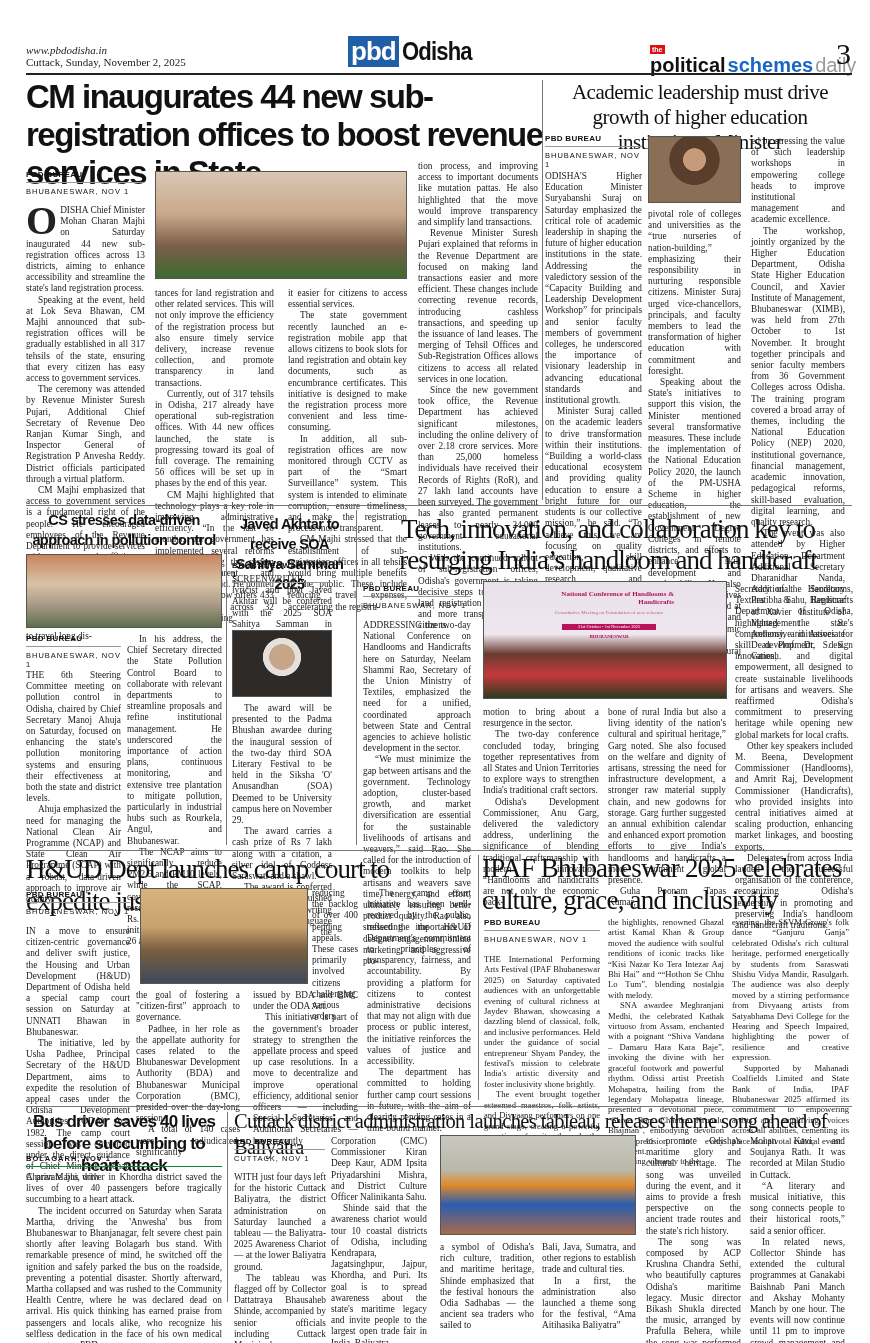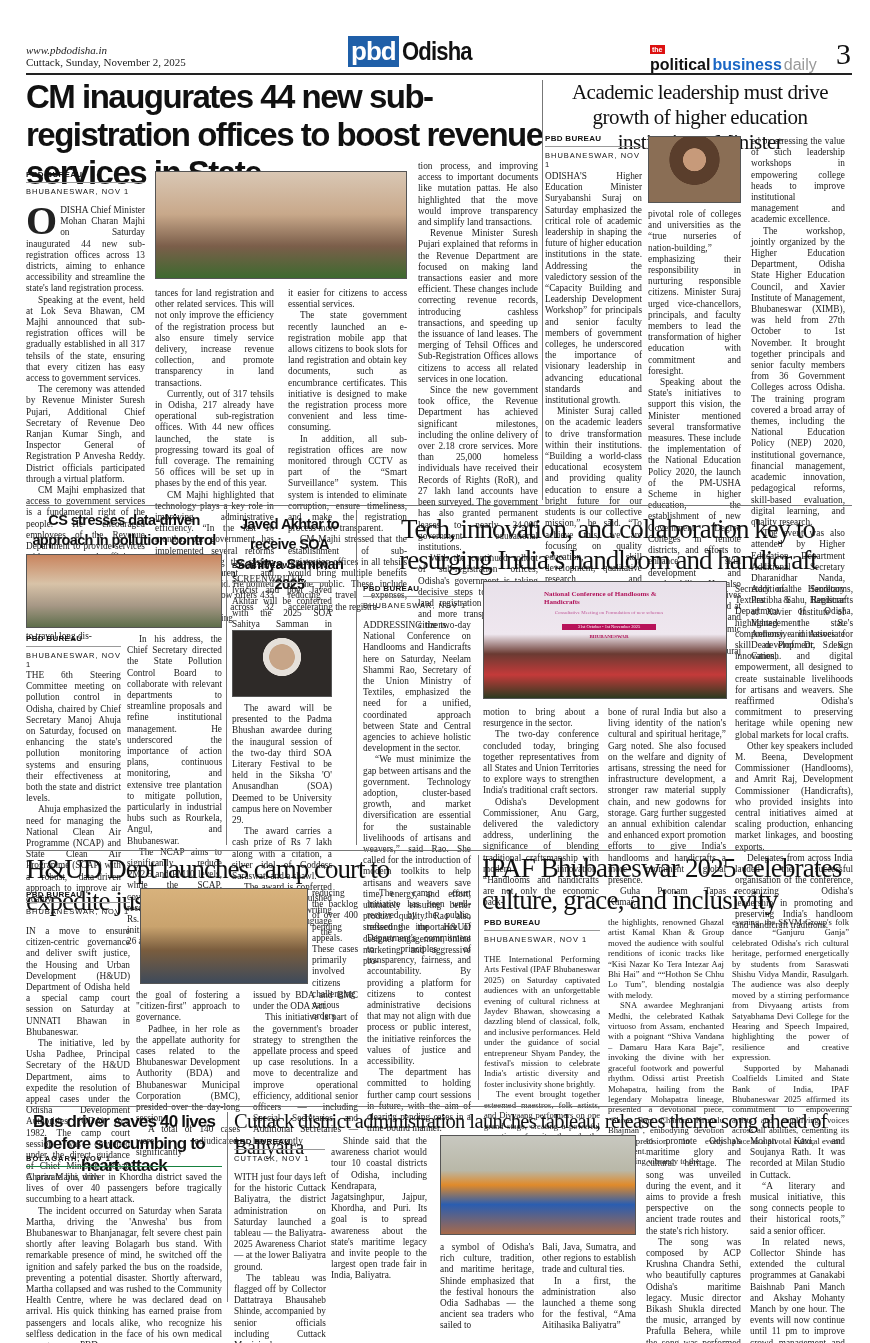--- a/index.html
+++ b/index.html
@@ -5,21 +5,21 @@
 *{box-sizing:border-box;margin:0;padding:0}
 body{width:870px;height:1343px;background:#fff;color:#111;font-family:"Liberation Serif",serif;overflow:hidden;position:relative}
 .abs{position:absolute}
 .masthead-left{left:26px;top:44px;font-size:11px;line-height:12px;color:#222}
 .masthead-left .url{font-style:italic}
 .logo{left:348px;top:36px;display:flex;gap:3px}
 .logo .pbd{background:#1f5fa8;color:#fff;font-family:"Liberation Sans",sans-serif;font-weight:bold;font-size:26px;line-height:30px;padding:0 3px;letter-spacing:-1px}
 .logo .od{font-family:"Liberation Sans",sans-serif;font-weight:bold;font-size:26px;color:#111;letter-spacing:-1px;transform:scaleX(.85);transform-origin:left}
 .brand{left:650px;top:38px;font-family:"Liberation Sans",sans-serif}
 .brand .the{display:inline-block;background:#d11;color:#fff;font-size:7px;font-weight:bold;padding:0 2px;line-height:9px}
-.brand .row{display:flex;align-items:baseline;gap:2px;font-size:16px;font-weight:bold;line-height:18px}
+.brand .row{display:flex;align-items:baseline;gap:2px;font-size:20px;font-weight:bold;line-height:18px}
 .brand .pol{color:#111}.brand .bus{color:#1a66c4}.brand .dly{color:#999;font-weight:normal}
 .pageno{left:836px;top:38px;font-size:30px;line-height:32px}
 .rule{background:#222;height:1.5px}
 .vrule{background:#777;width:1px}
 .hl-sans{font-family:"Liberation Sans",sans-serif;font-weight:bold;letter-spacing:-1.5px;transform-origin:left top}
 .hl-serif{font-family:"Liberation Serif",serif;letter-spacing:-.5px}
 .bureau{font-family:"Liberation Sans",sans-serif;font-weight:bold;font-size:8px;letter-spacing:.3px;border-bottom:1px solid #999;padding-bottom:3px}
 .dateline{font-family:"Liberation Sans",sans-serif;font-size:7.5px;letter-spacing:1px;margin-top:4px}
 .col{font-size:9.3px;line-height:11.2px;text-align:justify;color:#222}
 .col p{text-indent:12px}
@@ -35,21 +35,21 @@
   <div>Cuttack, Sunday, November 2, 2025</div>
 </div>
 <div class="abs logo">
   <span class="pbd">pbd</span>
   <span class="od">Odisha</span>
 </div>
 <div class="abs brand">
   <span class="the">the</span>
   <div class="row">
     <span class="pol">political</span>
-    <span class="bus">business</span>
+    <span class="bus">schemes</span>
     <span class="dly">daily</span>
   </div>
 </div>
 <div class="abs pageno">3</div>
 <div class="abs rule" style="left:26px;top:73px;width:826px"></div>
 
 <div class="abs hl-sans" style="left:26px;top:78px;width:520px;font-size:33px;line-height:38px">CM inaugurates 44 new sub-registration offices to boost revenue services in State</div>
 <div class="abs" style="left:26px;top:170px;width:118px">
   <div class="bureau">PBD BUREAU</div>
   <div class="dateline">BHUBANESWAR, NOV 1</div>
@@ -135,21 +135,21 @@
 <div class="abs hl-serif" style="left:363px;top:514px;width:490px;font-size:27px;line-height:31px;text-align:center;letter-spacing:-1px">Tech, innovation, and collaboration key to resurging India’s handloom and handicraft sectors: Neelam Rao</div>
 <div class="abs" style="left:363px;top:584px;width:108px">
   <div class="bureau">PBD BUREAU</div>
   <div class="dateline">BHUBANESWAR, NOV 1</div>
 </div>
 <div class="abs col" style="left:363px;top:620px;width:108px">
   <p class="noind">ADDRESSING the two-day National Conference on Handlooms and Handicrafts here on Saturday, Neelam Shammi Rao, Secretary of the Union Ministry of Textiles, emphasized the need for a unified, coordinated approach between State and Central agencies to achieve holistic development in the sector.</p>
   <p>“We must minimize the gap between artisans and the government. Technology adoption, cluster-based growth, and market diversification are essential for the sustainable livelihoods of artisans and weavers,” said Rao. She called for the introduction of modern toolkits to help artisans and weavers save time, energy, and effort, ultimately ensuring better product quality. Rao also stressed the importance of designer engagement, online marketing, and aggressive pro-</p>
 </div>
 <div class="abs photo" style="left:483px;top:581px;width:244px;height:118px;background:linear-gradient(180deg,#e8e1ea 0%,#efe7ef 45%,#6a3a32 62%,#c43a3a 80%,#2d3a20 100%)">
-  <div style="position:absolute;left:60px;top:8px;width:130px;text-align:left;color:#b0135a;font-size:7px;line-height:8px;font-weight:bold">National Conference of Handlooms &amp; Handicrafts</div>
+  <div style="position:absolute;left:60px;top:8px;width:130px;text-align:right;color:#b0135a;font-size:7px;line-height:8px;font-weight:bold">National Conference of Handlooms &amp; Handicrafts</div>
   <div style="position:absolute;left:60px;top:28px;width:130px;text-align:center;color:#c05a9a;font-size:5px;line-height:6px">Consultative Meeting on Formulation of new schemes</div>
   <div style="position:absolute;left:78px;top:42px;width:94px;text-align:center;background:#b8135a;color:#fff;font-size:4.5px;line-height:6px">31st October - 1st November 2025</div>
   <div style="position:absolute;left:78px;top:52px;width:94px;text-align:center;color:#b0135a;font-size:5px;font-weight:bold">BHUBANESWAR</div>
 </div>
 <div class="abs col" style="left:483px;top:707px;width:116px">
   <p class="noind">motion to bring about a resurgence in the sector.</p>
   <p>The two-day conference concluded today, bringing together representatives from all States and Union Territories to explore ways to strengthen India's traditional craft sectors.</p>
   <p>Odisha's Development Commissioner, Anu Garg, delivered the valedictory address, underlining the significance of blending traditional craftsmanship with modern innovation. “Handlooms and handicrafts are not only the economic back-</p>
 </div>
 <div class="abs col" style="left:608px;top:707px;width:118px">
@@ -222,20 +222,21 @@
 <div class="abs hl-serif" style="left:234px;top:1108px;width:620px;font-size:20.5px;line-height:26px;letter-spacing:-.6px">Cuttack district administration launches tableau, releases theme song ahead of Baliyatra</div>
 <div class="abs" style="left:234px;top:1137px;width:91px">
   <div class="bureau">PBD BUREAU</div>
   <div class="dateline">CUTTACK, NOV 1</div>
 </div>
 <div class="abs col" style="left:234px;top:1172px;width:92px">
   <p class="noind">WITH just four days left for the historic Cuttack Baliyatra, the district administration on Saturday launched a tableau — the Baliyatra-2025 Awareness Chariot — at the lower Baliyatra ground.</p>
   <p>The tableau was flagged off by Collector Dattatraya Bhausaheb Shinde, accompanied by senior officials including Cuttack Municipal</p>
 </div>
 <div class="abs col" style="left:331px;top:1136px;width:96px">
+  <p class="noind">Corporation (CMC) Commissioner Kiran Deep Kaur, ADM Ipsita Priyadarshini Mishra, and District Culture Officer Nalinikanta Sahu.</p>
   <p>Shinde said that the awareness chariot would tour 10 coastal districts of Odisha, including Kendrapara, Jagatsinghpur, Jajpur, Khordha, and Puri. Its goal is to spread awareness about the state's maritime legacy and invite people to the largest open trade fair in India, Baliyatra.</p>
 
 </div>
 <div class="abs photo" style="left:440px;top:1135px;width:196px;height:100px;background:linear-gradient(180deg,#c8c8c0 0%,#b9b8a8 35%,#e08a2a 50%,#2a5db0 70%,#a86a4a 100%)"></div>
 <div class="abs col" style="left:440px;top:1242px;width:94px">
   <p class="noind">a symbol of Odisha's rich culture, tradition, and maritime heritage, Shinde emphasized that the festival honours the Odia Sadhabas — the ancient sea traders who sailed to</p>
 </div>
 <div class="abs col" style="left:542px;top:1242px;width:94px">
   <p class="noind">Bali, Java, Sumatra, and other regions to establish trade and cultural ties.</p>
   <p>In a first, the administration also launched a theme song for the festival, “Ama Aitihasika Baliyatra”</p>

